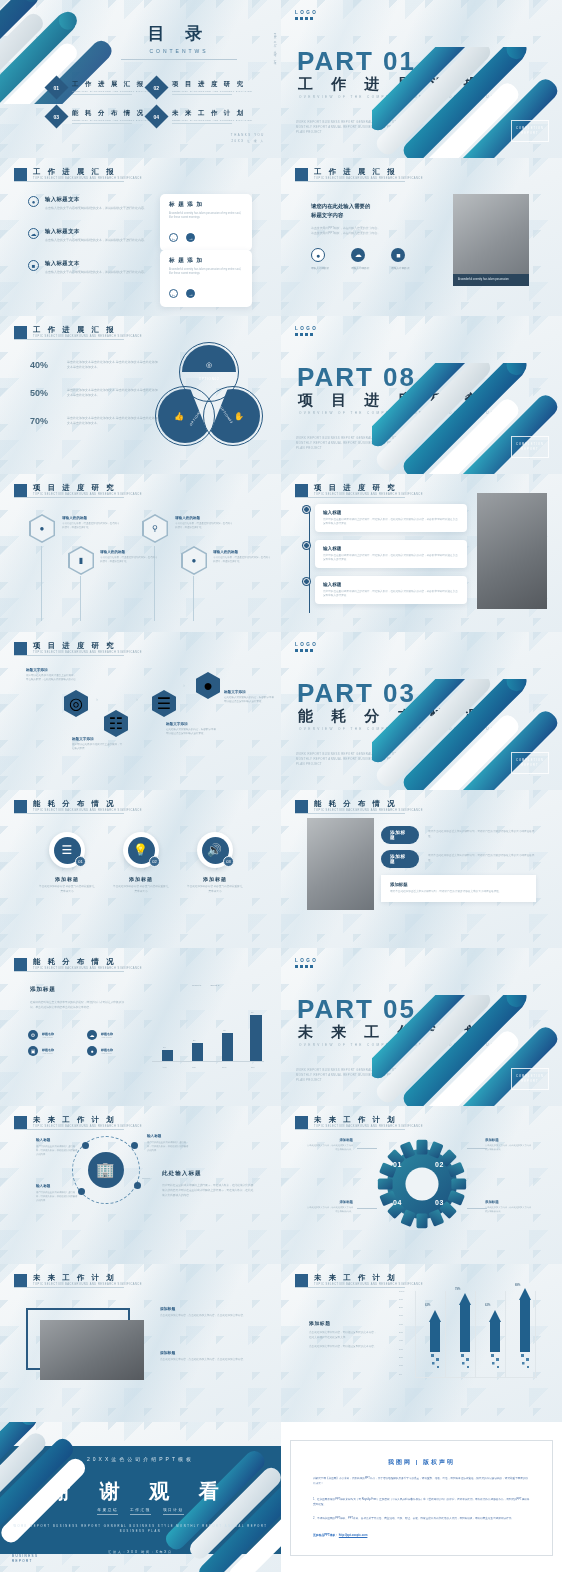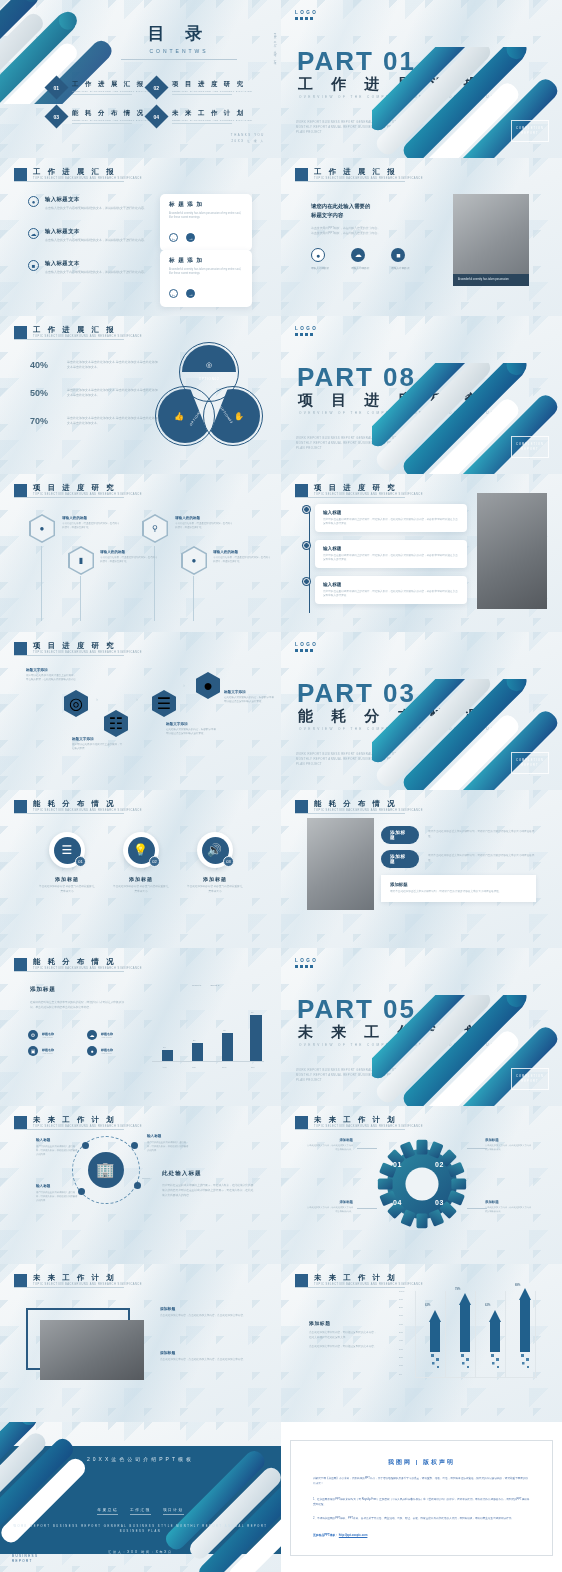--- a/index.html
+++ b/index.html
@@ -1089,20 +1089,21 @@
       <circle cx="65" cy="0" r="9" fill="url(#t1)"></circle>
     </g>
     <g transform="rotate(-45 240 110)">
       <rect x="180" y="60" width="130" height="20" rx="9" fill="url(#t1)"></rect>
       <rect x="190" y="84" width="120" height="19" rx="9" fill="url(#t3)"></rect>
       <rect x="180" y="107" width="135" height="20" rx="9" fill="url(#t2)"></rect>
       <rect x="200" y="130" width="110" height="19" rx="9" fill="#ffffff"></rect>
     </g>
   </svg>
   <div class="tag">20XX蓝色公司介绍PPT模板</div>
+  <div class="zh">谢 谢 观 看</div>
   <div class="chips">
     <span>年度总结</span>
     <span>工作汇报</span>
     <span>项目计划</span>
   </div>
   <div class="en">WORK REPORT BUSINESS REPORT GENERAL BUSINESS STYLE MONTHLY REPORT ANNUAL REPORT BUSINESS PLAN</div>
   <div class="foot">汇报人：XXX          时间：X年X月</div>
   <div class="brand">
     <div>BUSINESS</div>
     <div>REPORT</div>

